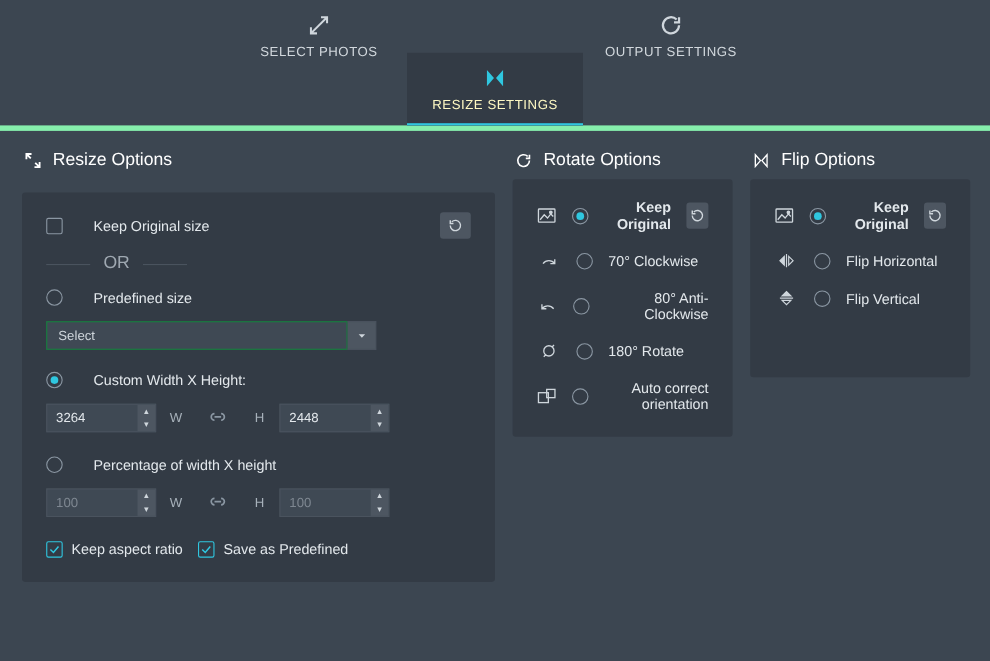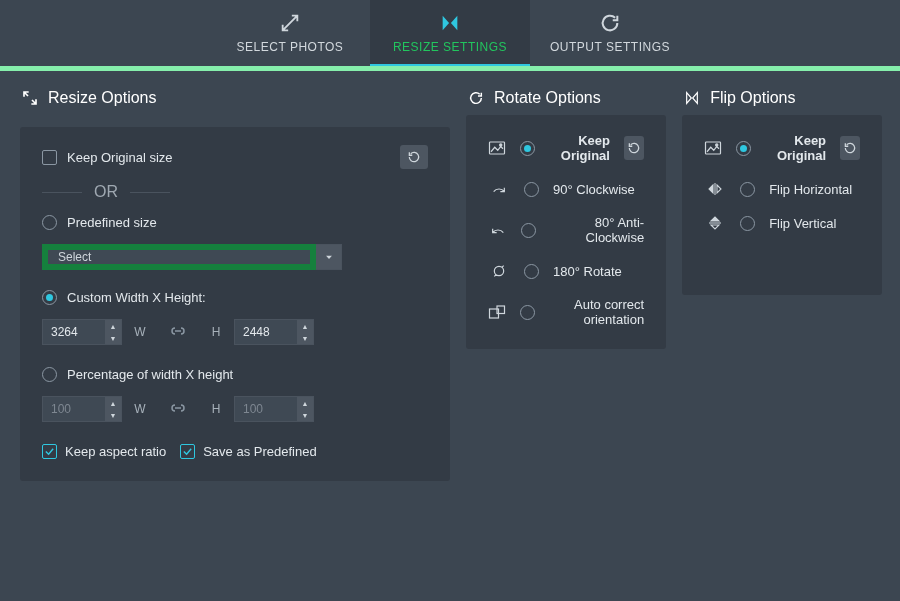--- a/index.html
+++ b/index.html
@@ -21,40 +21,41 @@
     padding: 12px 0 10px 0;
     text-align: center;
     cursor: pointer;
     color: #d2d8dd;
     font-size: 12px;
     letter-spacing: 0.5px;
   }
   .tab svg { display: block; margin: 0 auto 6px auto; }
   .tab.active {
     background: #333b45;
-    color: #22c55e;
+    color: #fef9c3;
     border-bottom: 2px solid #2fc7e0;
+    margin-top: 48px;
   }
   .main {
     display: flex;
     padding: 18px 20px;
     gap: 16px;
   }
   .col-left { flex: 0 0 430px; display: flex; flex-direction: column; gap: 12px; }
   .col-right { flex: 1; display: flex; gap: 16px; }
   .section-title {
     display: flex; align-items: center; gap: 10px;
     font-size: 16px; font-weight: 500; color: #fff; margin: 0 0 8px 2px;
   }
   .panel {
     background: #333b45;
     border-radius: 3px;
     padding: 18px 22px 22px 22px;
   }
-  .row { display: flex; align-items: center; gap: 10px; margin-bottom: 14px; }
+  .row { display: flex; align-items: center; gap: 28px; margin-bottom: 14px; }
   .row:last-child { margin-bottom: 0; }
   .opt-row { display: flex; align-items: center; gap: 14px; margin-bottom: 18px; text-align: right; }
   .opt-row:last-child { margin-bottom: 0; }
   .ico-slot { width: 22px; display: flex; justify-content: center; color: #cfd6dc; }
   .checkbox, .radio {
     width: 15px; height: 15px; border: 1px solid #8b97a3; border-radius: 2px;
     display: inline-flex; align-items: center; justify-content: center;
     cursor: pointer; flex-shrink: 0;
   }
   .radio { border-radius: 50%; }
@@ -72,31 +73,31 @@
   }
   .or-divider {
     display: flex; align-items: center; gap: 12px; color: #9fa8b1;
     font-size: 16px; margin: 2px 0 14px 0;
   }
   .or-divider .line { height: 1px; background: #4a535e; flex: 0 0 40px; }
   .select {
     display: flex; width: 300px; height: 26px; margin: 0 0 20px 0;
   }
   .select .sel-body {
-    flex: 1; background: #3f4954; border: 6px solid #15803d;
+    flex: 1; background: #3f4954; border: 1px solid #15803d;
     padding: 0 10px; display: flex; align-items: center; color: #cfd6dc;
     font-size: 12px;
   }
   .select .sel-btn {
     width: 26px; background: #4d5661; border: 1px solid #4a535e; border-left: none;
     display: flex; align-items: center; justify-content: center; cursor: pointer;
   }
   .dim-row { display: flex; align-items: center; gap: 10px; margin: 10px 0 22px 0; }
   .spinner {
-    display: flex; width: 80px; height: 26px; border: 1px solid #4a535e;
+    display: flex; width: 100px; height: 26px; border: 1px solid #4a535e;
     background: #3f4954;
   }
   .spinner input {
     flex: 1; min-width: 0; background: transparent; border: none; outline: none;
     color: #e3e8ec; font-size: 12px; padding: 0 8px;
   }
   .spinner .sp-btns {
     width: 16px; background: #4d5661; display: flex; flex-direction: column;
   }
   .spinner .sp-btns div {
@@ -278,21 +279,21 @@
               </svg>
           </span>
         </div>
         <div class="opt-row">
           <span class="ico-slot">
             <svg width="18" height="16" viewBox="0 0 24 24" fill="none" stroke="currentColor" stroke-width="1.8">
                 <path d="M4 16 A10 10 0 0 1 20 16 M20 10 V16 H14"></path>
               </svg>
           </span>
           <span class="radio"></span>
-          <span class="label">90° Clockwise</span>
+          <span class="label">70° Clockwise</span>
         </div>
         <div class="opt-row">
           <span class="ico-slot">
             <svg width="18" height="16" viewBox="0 0 24 24" fill="none" stroke="currentColor" stroke-width="1.8">
                 <path d="M20 16 A10 10 0 0 0 4 16 M4 10 V16 H10"></path>
               </svg>
           </span>
           <span class="radio"></span>
           <span class="label">80° Anti-Clockwise</span>
         </div>

